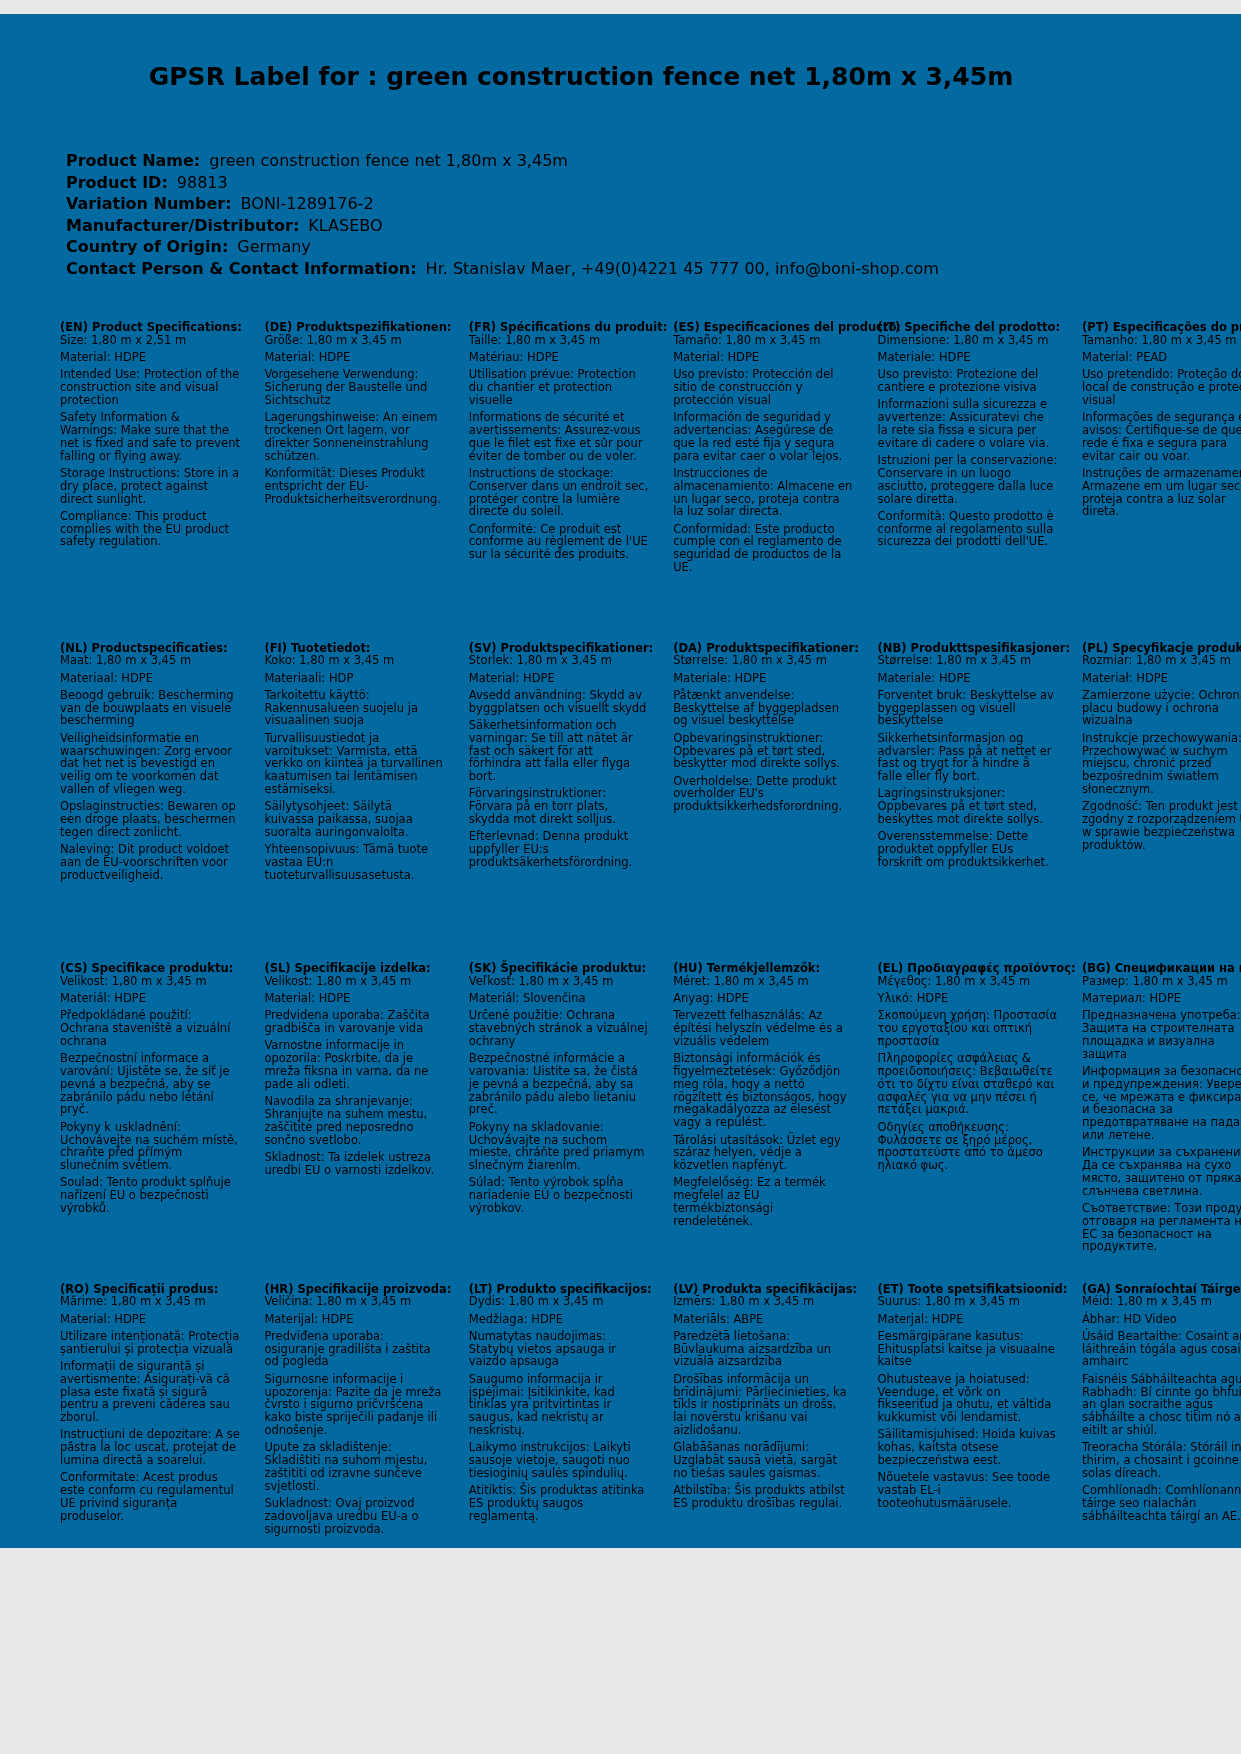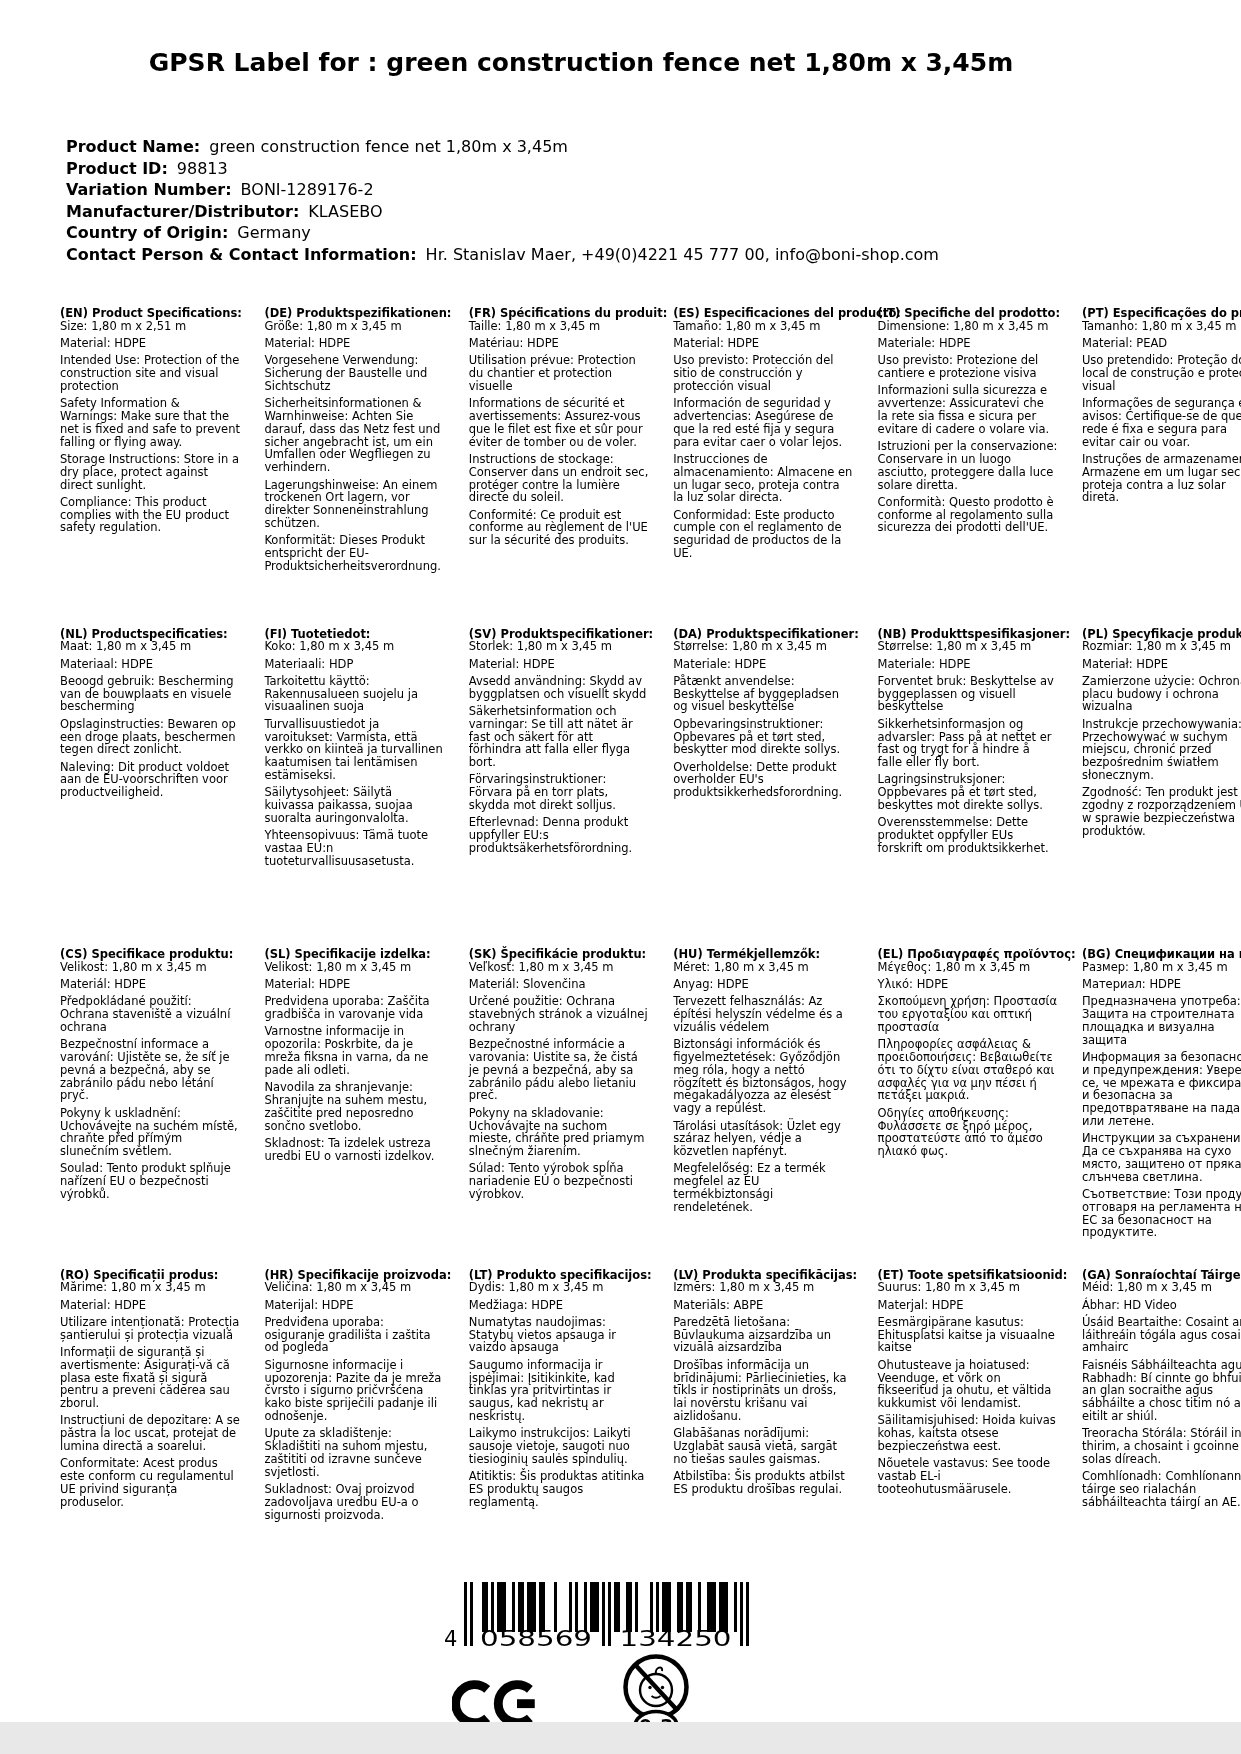--- a/index.html
+++ b/index.html
@@ -1,17 +1,17 @@
 <!DOCTYPE html>
 <html><head>
 <meta charset="utf-8">
 <style>
   html,body{margin:0;padding:0;background:#e8e8e8;}
-  .page{position:relative;width:1241px;height:1722px;background:#ffffff;
-        font-family:"DejaVu Sans",sans-serif;color:#000;overflow:hidden;margin:0 auto;}
+  .page{position:relative;width:1241px;height:1534px;background:#0369a1;
+        font-family:"DejaVu Sans",sans-serif;color:#000;overflow:hidden;margin:14px auto;}
   .doc-title{position:absolute;left:0;top:48px;width:1162px;text-align:center;
              font-size:25px;font-weight:bold;letter-spacing:0;}
   .product-info{position:absolute;left:66px;top:136px;font-size:16px;line-height:21.6px;}
   .info-label{font-weight:bold;margin-right:9px;text-align:center;}
   .info-value{font-weight:normal;}
   .sections-grid{position:absolute;left:60px;top:307px;display:grid;
                  grid-template-columns:repeat(6,196.4px);grid-auto-rows:312.5px;
                  align-items:start;gap:8px;}
   .lang-section{width:180px;font-size:11.5px;line-height:12.8px;}
   .lang-title{font-weight:bold;white-space:nowrap;}
@@ -45,21 +45,20 @@
         <div class="lang-par">Intended Use: Protection of the construction site and visual protection</div>
         <div class="lang-par">Safety Information &amp; Warnings: Make sure that the net is fixed and safe to prevent falling or flying away.</div>
         <div class="lang-par">Storage Instructions: Store in a dry place, protect against direct sunlight.</div>
         <div class="lang-par">Compliance: This product complies with the EU product safety regulation.</div>
       </div>
       <div class="lang-section">
         <div class="lang-title">(DE) Produktspezifikationen:</div>
         <div class="lang-par">Größe: 1,80 m x 3,45 m</div>
         <div class="lang-par">Material: HDPE</div>
         <div class="lang-par">Vorgesehene Verwendung: Sicherung der Baustelle und Sichtschutz</div>
-        <div class="lang-par">Sicherheitsinformationen &amp; Warnhinweise: Achten Sie darauf, dass das Netz fest und sicher angebracht ist, um ein Umfallen oder Wegfliegen zu verhindern.</div>
         <div class="lang-par">Lagerungshinweise: An einem trockenen Ort lagern, vor direkter Sonneneinstrahlung schützen.</div>
         <div class="lang-par">Konformität: Dieses Produkt entspricht der EU-Produktsicherheitsverordnung.</div>
       </div>
       <div class="lang-section">
         <div class="lang-title">(FR) Spécifications du produit:</div>
         <div class="lang-par">Taille: 1,80 m x 3,45 m</div>
         <div class="lang-par">Matériau: HDPE</div>
         <div class="lang-par">Utilisation prévue: Protection du chantier et protection visuelle</div>
         <div class="lang-par">Informations de sécurité et avertissements: Assurez-vous que le filet est fixe et sûr pour éviter de tomber ou de voler.</div>
         <div class="lang-par">Instructions de stockage: Conserver dans un endroit sec, protéger contre la lumière directe du soleil.</div>
@@ -89,20 +88,21 @@
         <div class="lang-par">Material: PEAD</div>
         <div class="lang-par">Uso pretendido: Proteção do local de construção e proteção visual</div>
         <div class="lang-par">Informações de segurança e avisos: Certifique-se de que a rede é fixa e segura para evitar cair ou voar.</div>
         <div class="lang-par">Instruções de armazenamento: Armazene em um lugar seco, proteja contra a luz solar direta.</div>
       </div>
       <div class="lang-section">
         <div class="lang-title">(NL) Productspecificaties:</div>
         <div class="lang-par">Maat: 1,80 m x 3,45 m</div>
         <div class="lang-par">Materiaal: HDPE</div>
         <div class="lang-par">Beoogd gebruik: Bescherming van de bouwplaats en visuele bescherming</div>
+        <div class="lang-par">Veiligheidsinformatie en waarschuwingen: Zorg ervoor dat het net is bevestigd en veilig om te voorkomen dat vallen of vliegen weg.</div>
         <div class="lang-par">Opslaginstructies: Bewaren op een droge plaats, beschermen tegen direct zonlicht.</div>
         <div class="lang-par">Naleving: Dit product voldoet aan de EU-voorschriften voor productveiligheid.</div>
       </div>
       <div class="lang-section">
         <div class="lang-title">(FI) Tuotetiedot:</div>
         <div class="lang-par">Koko: 1,80 m x 3,45 m</div>
         <div class="lang-par">Materiaali: HDP</div>
         <div class="lang-par">Tarkoitettu käyttö: Rakennusalueen suojelu ja visuaalinen suoja</div>
         <div class="lang-par">Turvallisuustiedot ja varoitukset: Varmista, että verkko on kiinteä ja turvallinen kaatumisen tai lentämisen estämiseksi.</div>
         <div class="lang-par">Säilytysohjeet: Säilytä kuivassa paikassa, suojaa suoralta auringonvalolta.</div>

